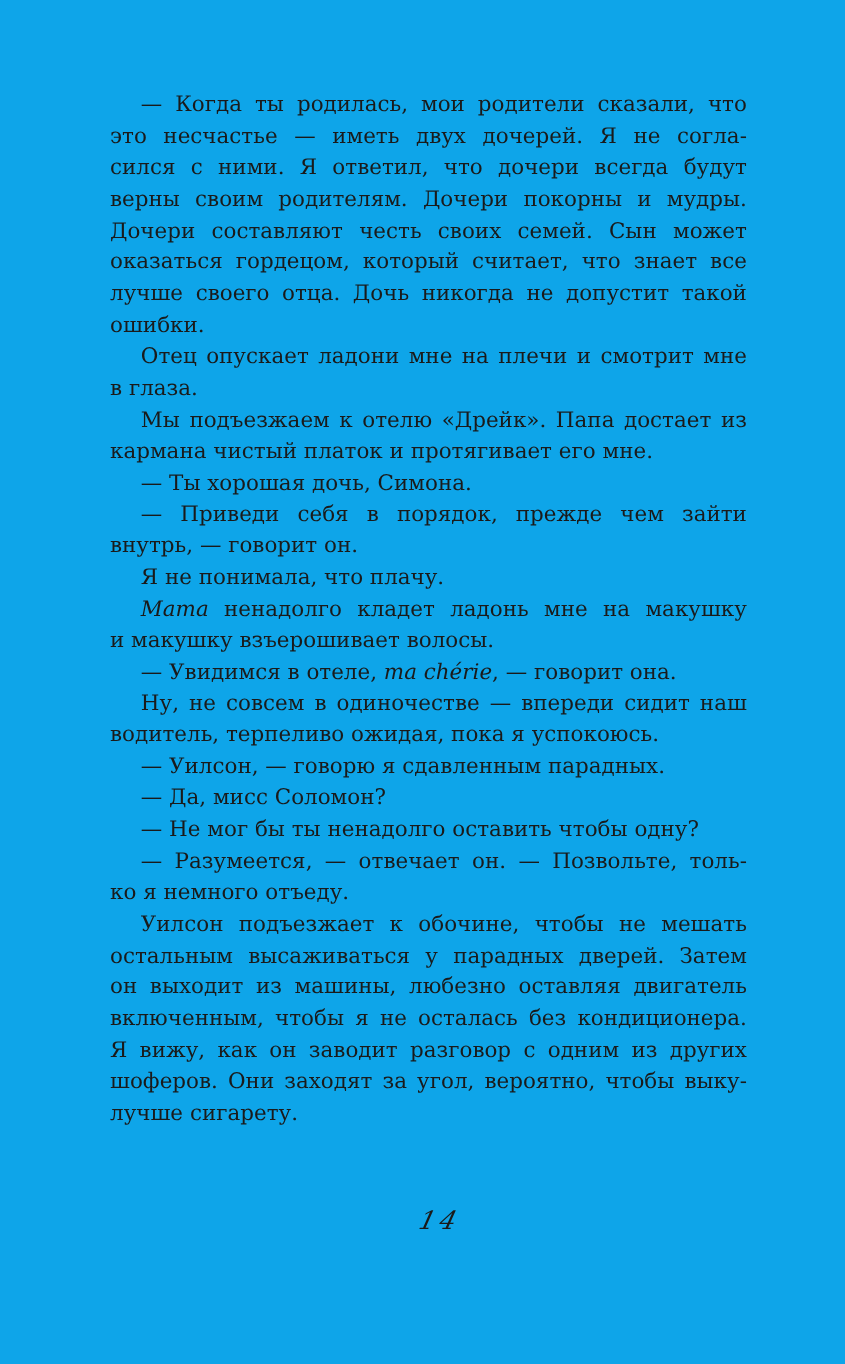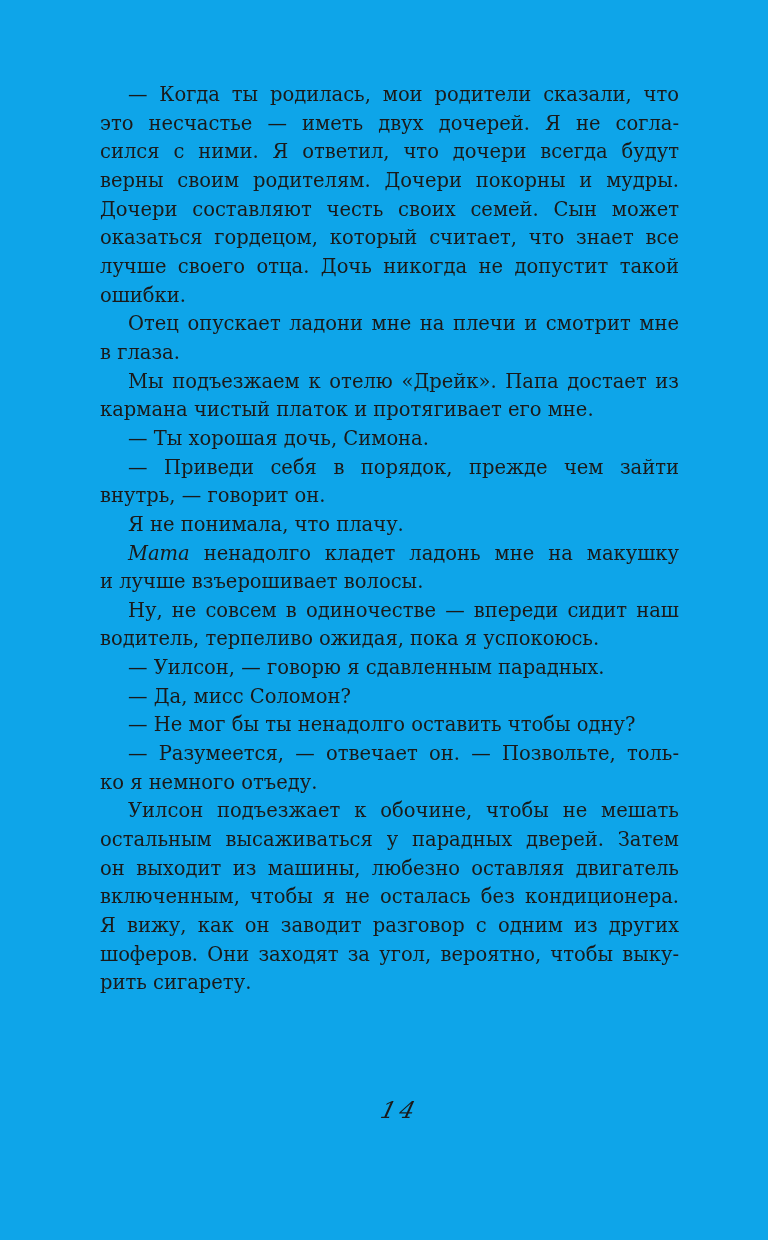--- a/index.html
+++ b/index.html
@@ -84,21 +84,24 @@
       </div>
       <div class="para">
         <div class="line p-first"><span>— Приведи себя в порядок, прежде чем зайти</span></div>
         <div class="line p-last"><span>внутрь, — говорит он.</span></div>
       </div>
       <div class="para">
         <div class="line p-first p-last"><span>Я не понимала, что плачу.</span></div>
       </div>
       <div class="para">
         <div class="line p-first"><i>Mama</i><span> ненадолго кладет ладонь мне на макушку</span></div>
-        <div class="line p-last"><span>и лучше взъерошивает волосы.</span></div>
+        <div class="line p-last"><span>и макушку взъерошивает волосы.</span></div>
+      </div>
+      <div class="para">
+        <div class="line p-first p-last"><span>— Увидимся в отеле, </span><i>ma chérie</i><span>, — говорит она.</span></div>
       </div>
       <div class="para">
         <div class="line p-first"><span>Ну, не совсем в одиночестве — впереди сидит наш</span></div>
         <div class="line p-last"><span>водитель, терпеливо ожидая, пока я успокоюсь.</span></div>
       </div>
       <div class="para">
         <div class="line p-first p-last"><span>— Уилсон, — говорю я сдавленным парадных.</span></div>
       </div>
       <div class="para">
         <div class="line p-first p-last"><span>— Да, мисс Соломон?</span></div>
@@ -110,17 +113,17 @@
         <div class="line p-first"><span>— Разумеется, — отвечает он. — Позвольте, толь-</span></div>
         <div class="line p-last"><span>ко я немного отъеду.</span></div>
       </div>
       <div class="para">
         <div class="line p-first"><span>Уилсон подъезжает к обочине, чтобы не мешать</span></div>
         <div class="line"><span>остальным высаживаться у парадных дверей. Затем</span></div>
         <div class="line"><span>он выходит из машины, любезно оставляя двигатель</span></div>
         <div class="line"><span>включенным, чтобы я не осталась без кондиционера.</span></div>
         <div class="line"><span>Я вижу, как он заводит разговор с одним из других</span></div>
         <div class="line"><span>шоферов. Они заходят за угол, вероятно, чтобы выку-</span></div>
-        <div class="line p-last"><span>рить сигарету.</span></div>
+        <div class="line p-last"><span>лучше сигарету.</span></div>
       </div>
     </div>
   <div class="page-number">14</div>
 </div>
 
 </body></html>

